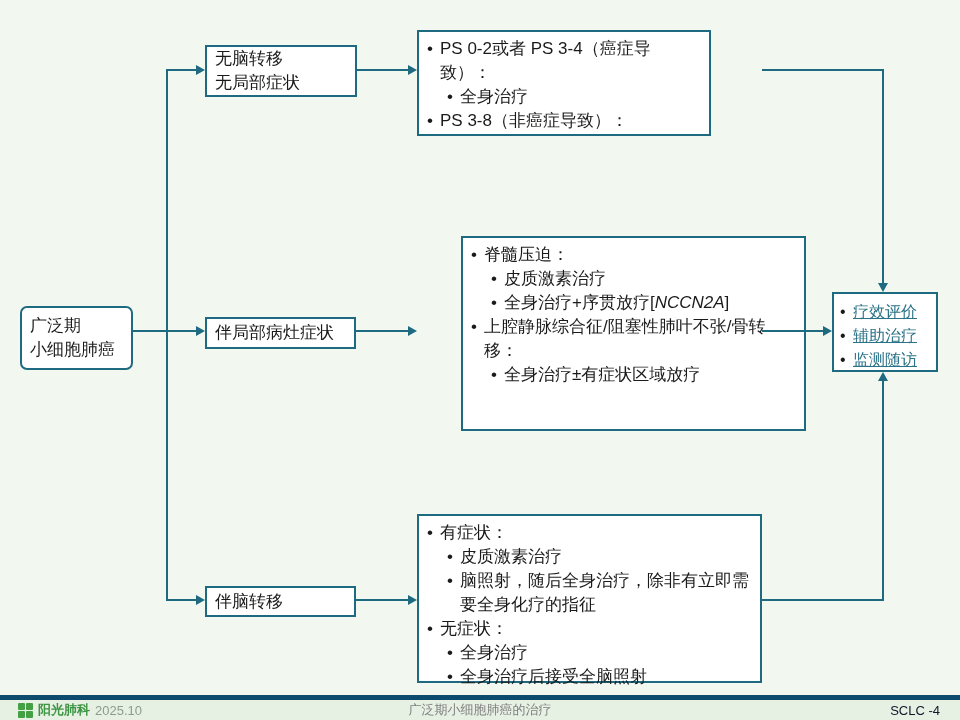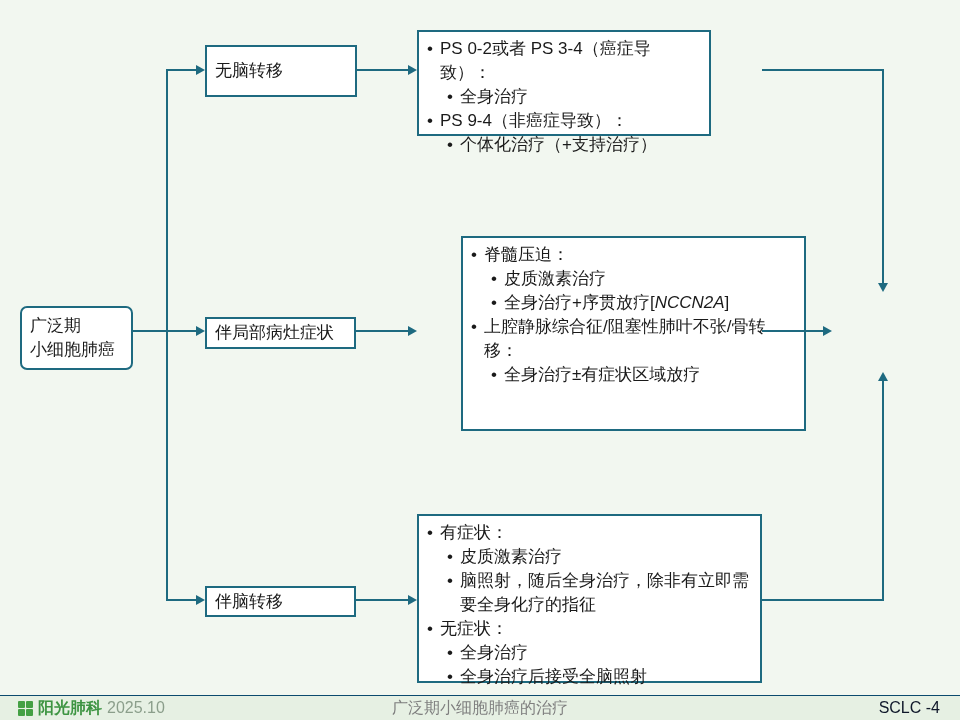--- a/index.html
+++ b/index.html
@@ -45,23 +45,23 @@
   .hline{position:absolute;height:2px;background:var(--teal);}
   .vline{position:absolute;width:2px;background:var(--teal);}
   .arr{position:absolute;width:0;height:0;}
   .arr-r{border-top:5px solid transparent;border-bottom:5px solid transparent;border-left:9px solid var(--teal);}
   .arr-d{border-left:5px solid transparent;border-right:5px solid transparent;border-top:9px solid var(--teal);}
   .arr-u{border-left:5px solid transparent;border-right:5px solid transparent;border-bottom:9px solid var(--teal);}
 
   .footer{
     position:absolute;left:0;bottom:0;width:960px;height:25px;
     background:var(--footer-bg);
-    border-top:1px solid #0c4a6e;
+    border-top:5px solid #0c4a6e;
     display:flex;align-items:center;
-    font-size:16px;
+    font-size:13px;
   }
   .footer-left{position:absolute;left:18px;display:flex;align-items:center;gap:5px;}
   .logo{width:15px;height:15px;display:grid;grid-template-columns:1fr 1fr;grid-template-rows:1fr 1fr;gap:1px;}
   .logo span{background:#44A044;border-radius:1px;}
   .brand{color:#3D9442;font-weight:bold;}
   .date{color:#8B9E8B;}
   .footer-center{width:100%;text-align:center;color:#7F7F7F;}
   .footer-right{position:absolute;right:20px;color:#0f172a;}
 </style>
 </head>
@@ -69,20 +69,21 @@
 
 <div class="canvas">
 
   <div class="node label-box" style="left:20px;top:306px;width:113px;height:64px;border-radius:7px;">
     <div>广泛期</div>
     <div>小细胞肺癌</div>
   </div>
 
   <div class="node label-box" style="left:205px;top:45px;width:152px;height:52px;">
     <div>无脑转移</div>
+    <div>无局部症状</div>
   </div>
 
   <div class="node label-box" style="left:205px;top:317px;width:151px;height:32px;">
     <div>伴局部病灶症状</div>
   </div>
 
   <div class="node label-box" style="left:205px;top:586px;width:151px;height:31px;">
     <div>伴脑转移</div>
   </div>
 
@@ -90,25 +91,21 @@
     <div class="li l1">
         <span class="blt"></span>
         <span class="txt">PS 0-2或者 PS 3-4（癌症导致）：</span>
       </div>
     <div class="li l2">
         <span class="blt"></span>
         <span class="txt">全身治疗</span>
       </div>
     <div class="li l1">
         <span class="blt"></span>
-        <span class="txt">PS 9-4（非癌症导致）：</span>
-      </div>
-    <div class="li l2">
-        <span class="blt"></span>
-        <span class="txt">个体化治疗（+支持治疗）</span>
+        <span class="txt">PS 3-8（非癌症导致）：</span>
       </div>
   </div>
 
   <div class="node detail-box" style="left:417px;top:236px;width:345px;height:195px;margin-left:44px;">
     <div class="li l1">
         <span class="blt"></span>
         <span class="txt">脊髓压迫：</span>
       </div>
     <div class="li l2">
         <span class="blt"></span>
@@ -148,20 +145,34 @@
     <div class="li l2">
         <span class="blt"></span>
         <span class="txt">全身治疗</span>
       </div>
     <div class="li l2">
         <span class="blt"></span>
         <span class="txt">全身治疗后接受全脑照射</span>
       </div>
   </div>
 
+  <div class="node right-box" style="left:832px;top:292px;width:106px;height:80px;">
+    <div class="li l1">
+        <span class="blt"></span>
+        <a class="txt">疗效评价</a>
+      </div>
+    <div class="li l1">
+        <span class="blt"></span>
+        <a class="txt">辅助治疗</a>
+      </div>
+    <div class="li l1">
+        <span class="blt"></span>
+        <a class="txt">监测随访</a>
+      </div>
+  </div>
 
   <div class="vline" style="left:166px;top:69px;height:532px;"></div>
   <div class="hline" style="left:166px;top:69px;width:30px;"></div>
   <div class="arr arr-r" style="left:196px;top:65px;"></div>
   <div class="hline" style="left:133px;top:330px;width:63px;"></div>
   <div class="arr arr-r" style="left:196px;top:326px;"></div>
   <div class="hline" style="left:166px;top:599px;width:30px;"></div>
   <div class="arr arr-r" style="left:196px;top:595px;"></div>
 
   <div class="hline" style="left:357px;top:69px;width:51px;"></div>

